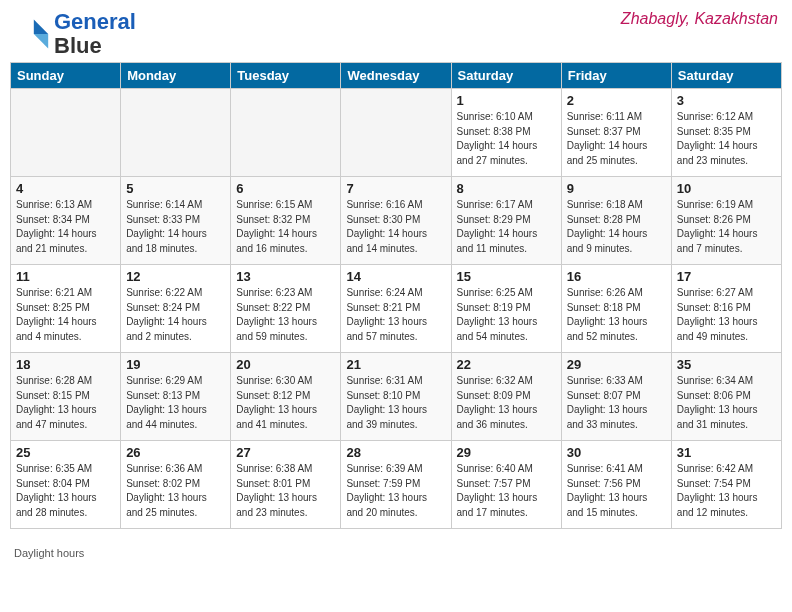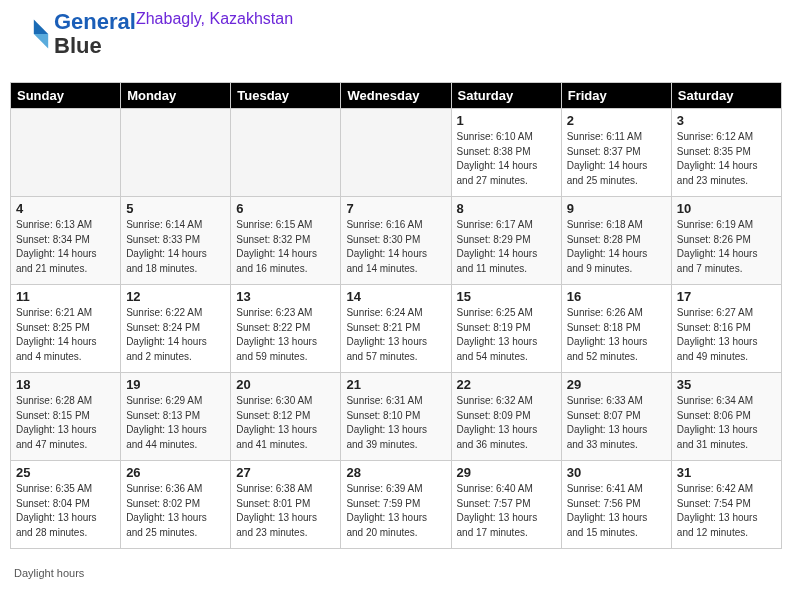--- a/index.html
+++ b/index.html
@@ -5,22 +5,23 @@
     * { box-sizing: border-box; margin: 0; padding: 0; }
     body {
       font-family: Arial, sans-serif;
       background: #fff;
       width: 792px;
       min-height: 612px;
       padding: 10px;
     }
     .header {
       display: flex;
+      justify-content: space-between;
       align-items: flex-start;
-      margin-bottom: 24px;
+      margin-bottom: 4px;
       padding: 0 4px;
     }
     .logo {
       display: flex;
       align-items: center;
     }
     .logo-text {
       font-size: 22px;
       font-weight: bold;
       color: #333;
@@ -36,29 +37,30 @@
       text-align: right;
     }
     .calendar-title {
       font-size: 42px;
       font-weight: 300;
       color: #222;
       line-height: 1.1;
     }
     .calendar-subtitle {
       font-size: 16px;
-      color: #6d28d9;
+      color: #be185d;
+      font-style: italic;
     }
     table {
       width: 100%;
       border-collapse: collapse;
       table-layout: fixed;
     }
     th {
-      background-color: #000000;
+      background-color: #0369a1;
       color: white;
       text-align: left;
       padding: 5px 6px;
       font-size: 13px;
       font-weight: bold;
       border: 1px solid #ccc;
     }
     td {
       vertical-align: top;
       border: 1px solid #ccc;

